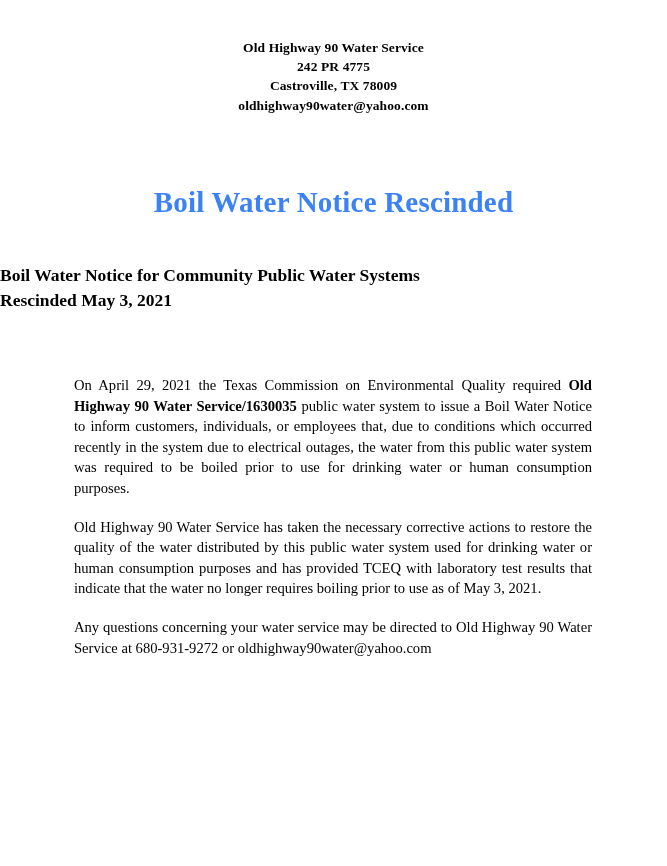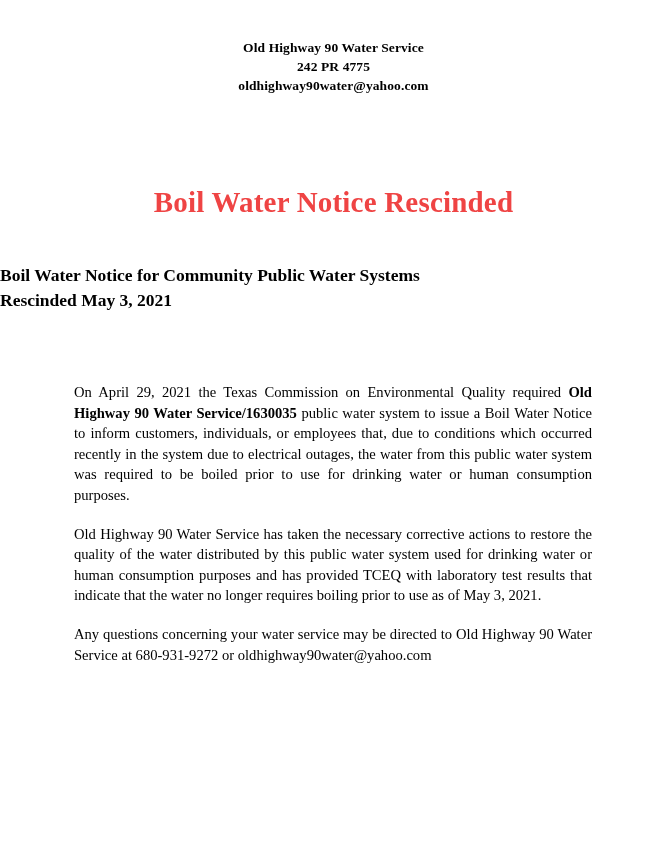--- a/index.html
+++ b/index.html
@@ -73,41 +73,42 @@
     position: absolute;
     top: 367px;
     left: 74px;
     width: 518px;
   }
   .para {
     font-size: 14.6px;
     line-height: 20.6px;
     text-align: justify;
     text-justify: inter-word;
-    margin: 15px 0 18px 0;
+    margin: 8px 0 18px 0;
   }
   .para:last-child {
     margin-bottom: 0;
   }
   .para b {
     font-weight: bold;
   }
 </style>
 </head>
 <body>
 
 <div class="page">
 
   <div class="letterhead">
     <div class="lh-line">Old Highway 90 Water Service</div>
     <div class="lh-line">242 PR 4775</div>
+    <div class="lh-line">Castroville, TX 78009</div>
     <div class="lh-line">oldhighway90water@yahoo.com</div>
   </div>
 
-  <div class="red-title" style="color: #ef4444; text-align: center;">Boil Water Notice Rescinded</div>
+  <div class="red-title" style="color: #3b82f6; text-align: center;">Boil Water Notice Rescinded</div>
 
   <div class="subtitle">
     <div class="sub-line">Boil Water Notice for Community Public Water Systems</div>
     <div class="sub-line">Rescinded May 3, 2021</div>
   </div>
 
   <div class="body-block">
     <p class="para"><span>On April 29, 2021 the Texas Commission on Environmental Quality required </span><b>Old Highway 90 Water Service/1630035</b><span> public water system to issue a Boil Water Notice to inform customers, individuals, or employees that, due to conditions which occurred recently in the system due to electrical outages, the water from this public water system was required to be boiled prior to use for drinking water or human consumption purposes.</span></p>
     <p class="para">Old Highway 90 Water Service has taken the necessary corrective actions to restore the quality of the water distributed by this public water system used for drinking water or human consumption purposes and has provided TCEQ with laboratory test results that indicate that the water no longer requires boiling prior to use as of May 3, 2021.</p>
     <p class="para">Any questions concerning your water service may be directed to Old Highway 90 Water Service at 680-931-9272 or oldhighway90water@yahoo.com</p>

